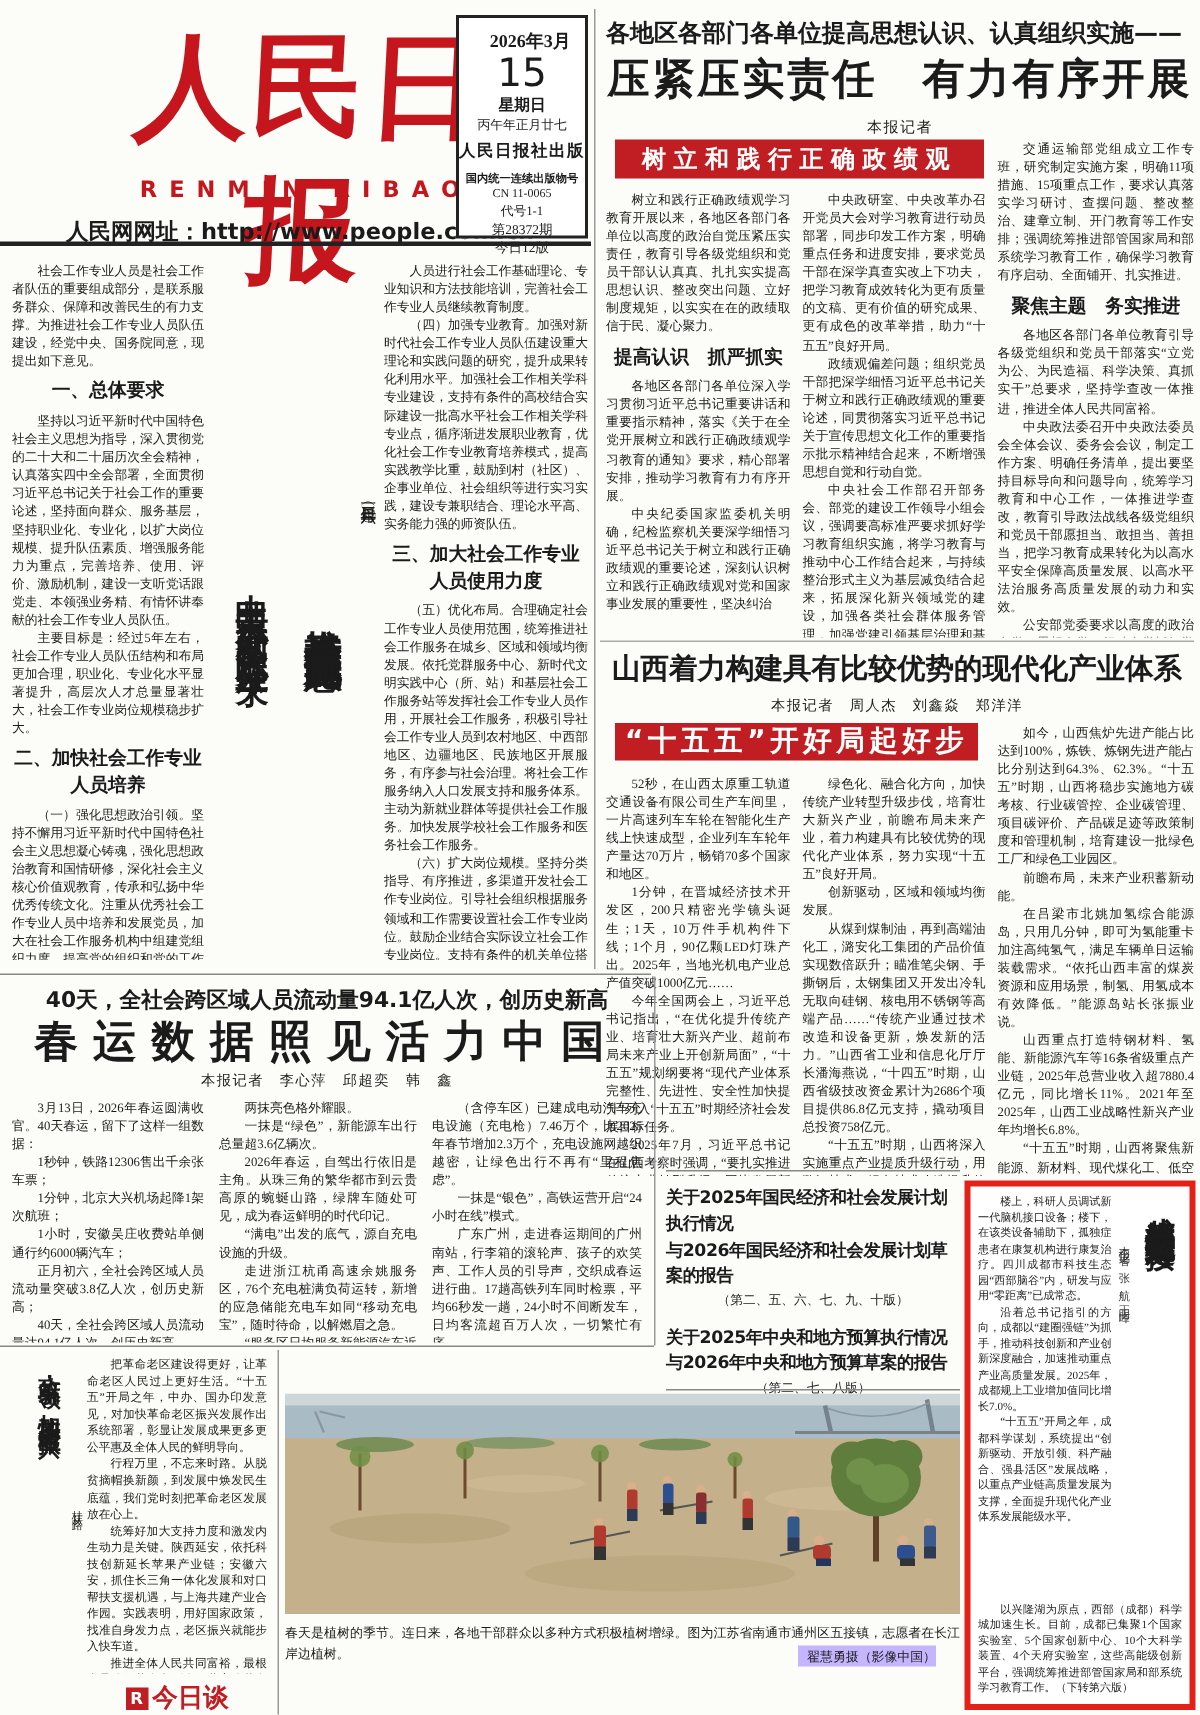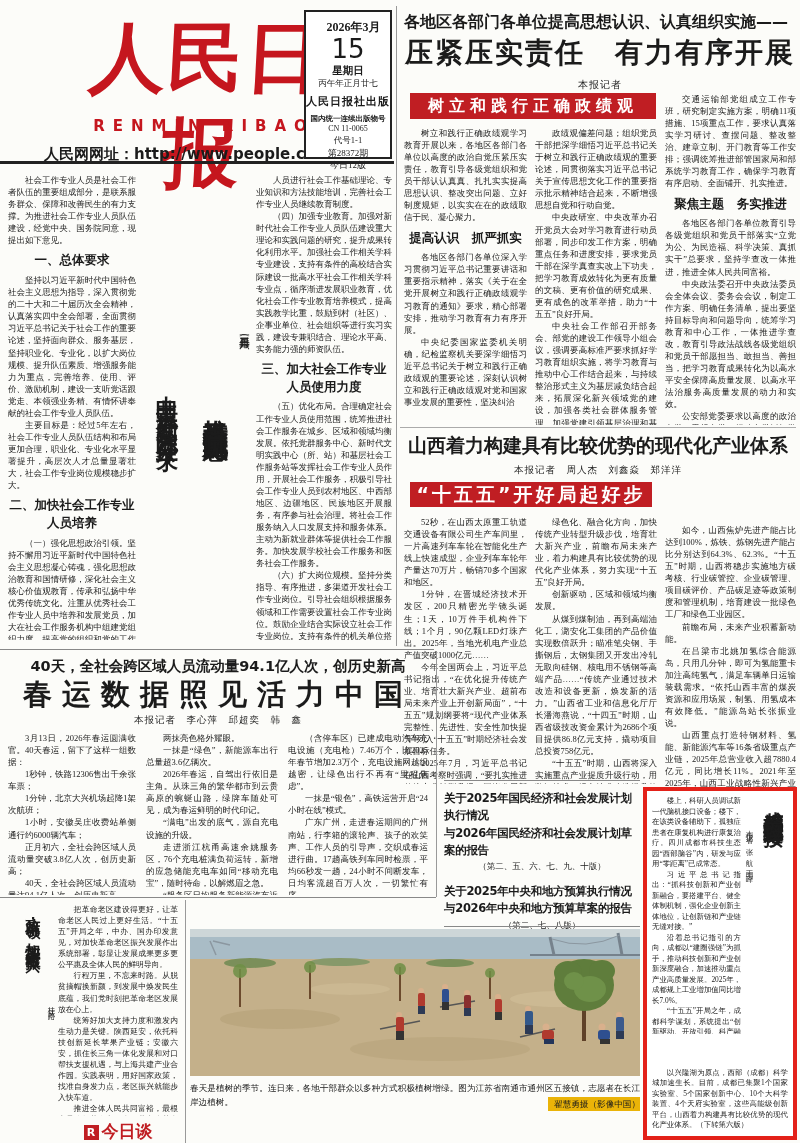--- a/index.html
+++ b/index.html
@@ -21,21 +21,21 @@
   .vtext { writing-mode:vertical-rl; text-orientation:upright; }
   .masthead-logo { font-family:"DejaVu Serif", serif; font-weight:900; color:#c5161e;
                    font-size:76px; line-height:1.25; letter-spacing:2px; transform:skewX(-3deg); }
   .datebox { border:2px solid #222; background:#fff; text-align:center;
              font-family:"Liberation Serif", serif; padding-top:7px; }
   .datebox div { line-height:1.35; }
   .jrt-r { display:inline-block; width:15px; height:15px; background:#c01e23; color:#fff;
            font-family:"DejaVu Sans",sans-serif; font-weight:900; font-size:11px; line-height:15px;
            text-align:center; vertical-align:middle; margin-right:3px; }
   .caption { font-size:8.6px; line-height:1.65; text-align:justify; position:relative; }
-  .caption .credit { position:absolute; right:0; bottom:0; background:#eab308; padding-left:6px; }
+  .caption .credit { position:absolute; right:16px; bottom:0; background:#c4b5fd; padding-left:6px; }
   .redbox { border:4px solid #e32119; background:#fff; display:flex; flex-direction:column; padding:5px; }
   .rb-top { display:flex; flex:1; overflow:hidden; }
   .reports-title { font-family:"DejaVu Sans", sans-serif; font-weight:bold; font-size:11.5px;
                    line-height:1.5; text-align:left; letter-spacing:-0.3px; }
   .reports-pages { font-size:8.5px; text-align:center; margin-top:2px; margin-bottom:10px; }
 </style>
 </head>
 <body>
 
 <div class="abs masthead-logo center" style="left:66px;top:10px;width:276px;">人民日报</div>
@@ -68,22 +68,22 @@
       <p>树立和践行正确政绩观学习教育开展以来，各地区各部门各单位以高度的政治自觉压紧压实责任，教育引导各级党组织和党员干部认认真真、扎扎实实提高思想认识、整改突出问题、立好制度规矩，以实实在在的政绩取信于民、凝心聚力。</p>
     </div>
   <h4 class="col-sub">提高认识　抓严抓实</h4>
   <div>
       <p>各地区各部门各单位深入学习贯彻习近平总书记重要讲话和重要指示精神，落实《关于在全党开展树立和践行正确政绩观学习教育的通知》要求，精心部署安排，推动学习教育有力有序开展。</p>
       <p>中央纪委国家监委机关明确，纪检监察机关要深学细悟习近平总书记关于树立和践行正确政绩观的重要论述，深刻认识树立和践行正确政绩观对党和国家事业发展的重要性，坚决纠治</p>
     </div>
 </div>
 <div class="abs body-text" style="left:535px;top:127px;width:122px;height:298px;">
   <div>
+      <p>中央政研室、中央改革办召开党员大会对学习教育进行动员部署，同步印发工作方案，明确重点任务和进度安排，要求党员干部在深学真查实改上下功夫，把学习教育成效转化为更有质量的文稿、更有价值的研究成果、更有成色的改革举措，助力“十五五”良好开局。</p>
       <p>政绩观偏差问题；组织党员干部把深学细悟习近平总书记关于树立和践行正确政绩观的重要论述，同贯彻落实习近平总书记关于宣传思想文化工作的重要指示批示精神结合起来，不断增强思想自觉和行动自觉。</p>
-      <p>中央政研室、中央改革办召开党员大会对学习教育进行动员部署，同步印发工作方案，明确重点任务和进度安排，要求党员干部在深学真查实改上下功夫，把学习教育成效转化为更有质量的文稿、更有价值的研究成果、更有成色的改革举措，助力“十五五”良好开局。</p>
       <p>中央社会工作部召开部务会、部党的建设工作领导小组会议，强调要高标准严要求抓好学习教育组织实施，将学习教育与推动中心工作结合起来，与持续整治形式主义为基层减负结合起来，拓展深化新兴领域党的建设，加强各类社会群体服务管理，加强党建引领基层治理和基层政权建设</p>
     </div>
 </div>
 <div class="abs body-text" style="left:665px;top:93px;width:131px;height:332px;">
   <div>
       <p>交通运输部党组成立工作专班，研究制定实施方案，明确11项措施、15项重点工作，要求认真落实学习研讨、查摆问题、整改整治、建章立制、开门教育等工作安排；强调统筹推进部管国家局和部系统学习教育工作，确保学习教育有序启动、全面铺开、扎实推进。</p>
     </div>
   <h4 class="col-sub">聚焦主题　务实推进</h4>
   <div>
       <p>各地区各部门各单位教育引导各级党组织和党员干部落实“立党为公、为民造福、科学决策、真抓实干”总要求，坚持学查改一体推进，推进全体人民共同富裕。</p>
@@ -137,21 +137,21 @@
     </div>
 </div>
 <div class="abs body-text" style="left:535px;top:516px;width:122px;height:268px;">
   <div>
       <p>绿色化、融合化方向，加快传统产业转型升级步伐，培育壮大新兴产业，前瞻布局未来产业，着力构建具有比较优势的现代化产业体系，努力实现“十五五”良好开局。</p>
       <p>创新驱动，区域和领域均衡发展。</p>
       <p>从煤到煤制油，再到高端油化工，潞安化工集团的产品价值实现数倍跃升；瞄准笔尖钢、手撕钢后，太钢集团又开发出冷轧无取向硅钢、核电用不锈钢等高端产品……“传统产业通过技术改造和设备更新，焕发新的活力。”山西省工业和信息化厅厅长潘海燕说，“十四五”时期，山西省级技改资金累计为2686个项目提供86.8亿元支持，撬动项目总投资758亿元。</p>
       <p>“十五五”时期，山西将深入实施重点产业提质升级行动，用数智技术、绿色技术改造提升传统产业，实施制造业重大技术改造升级工程。</p>
     </div>
 </div>
-<div class="abs body-text" style="left:665px;top:482px;width:131px;height:302px;margin-top:42px;">
+<div class="abs body-text" style="left:665px;top:482px;width:131px;height:302px;">
   <div>
       <p>如今，山西焦炉先进产能占比达到100%，炼铁、炼钢先进产能占比分别达到64.3%、62.3%。“十五五”时期，山西将稳步实施地方碳考核、行业碳管控、企业碳管理、项目碳评价、产品碳足迹等政策制度和管理机制，培育建设一批绿色工厂和绿色工业园区。</p>
       <p>前瞻布局，未来产业积蓄新动能。</p>
       <p>在吕梁市北姚加氢综合能源岛，只用几分钟，即可为氢能重卡加注高纯氢气，满足车辆单日运输装载需求。“依托山西丰富的煤炭资源和应用场景，制氢、用氢成本有效降低。”能源岛站长张振业说。</p>
       <p>山西重点打造特钢材料、氢能、新能源汽车等16条省级重点产业链，2025年总营业收入超7880.4亿元，同比增长11%。2021年至2025年，山西工业战略性新兴产业年均增长6.8%。</p>
       <p>“十五五”时期，山西将聚焦新能源、新材料、现代煤化工、低空经济等新兴产业，加快建链延链补链强链和细分化发展，打造新兴支柱产业，推动资源优势更好转化为发展优势。</p>
     </div>
 </div>
 
 <div class="abs" style="left:0;top:649px;width:434px;height:1px;background:#888;"></div>
@@ -319,25 +319,24 @@
 <div class="abs caption" style="left:190px;top:1081px;width:450px;height:30px;">
   <span>春天是植树的季节。连日来，各地干部群众以多种方式积极植树增绿。图为江苏省南通市通州区五接镇，志愿者在长江岸边植树。</span>
   <span class="credit">翟慧勇摄（影像中国）</span>
 </div>
 
 <div class="abs redbox" style="left:643px;top:787px;width:154px;height:353px;gap:32px;">
   <div class="rb-top">
     <div class="body-text" style="flex:1;font-size:7.4px;">
       <div>
           <p>楼上，科研人员调试新一代脑机接口设备；楼下，在该类设备辅助下，孤独症患者在康复机构进行康复治疗。四川成都市科技生态园“西部脑谷”内，研发与应用“零距离”已成常态。</p>
-          <p>习近平总书记指出：“抓科技创新和产业创新融合，要搭建平台、健全体制机制，强化企业创新主体地位，让创新链和产业链无缝对接。”</p>
           <p>沿着总书记指引的方向，成都以“建圈强链”为抓手，推动科技创新和产业创新深度融合，加速推动重点产业高质量发展。2025年，成都规上工业增加值同比增长7.0%。</p>
           <p>“十五五”开局之年，成都科学谋划，系统提出“创新驱动、开放引领、科产融合、强县活区”发展战略，以重点产业链高质量发展为支撑，全面提升现代化产业体系发展能级水平。</p>
         </div>
 
     </div>
     <div class="vtext" style="width:13px;font-size:7.5px;letter-spacing:2px;padding-top:28px;color:#333;">本报记者　张　航　王明峰</div>
     <div class="vtext hl" style="width:34px;font-size:20px;letter-spacing:1px;">成都推进创新链和产业链无缝对接</div>
   </div>
   <div class="body-text" style="font-size:7.4px;margin-top:2px;flex:none;">
-    <p style="text-indent:2em;">以兴隆湖为原点，西部（成都）科学城加速生长。目前，成都已集聚1个国家实验室、5个国家创新中心、10个大科学装置、4个天府实验室，这些高能级创新平台，山西着力构建具有比较优势的现代化产业体系。（下转第六版）</p>
+    <p style="text-indent:2em;">以兴隆湖为原点，西部（成都）科学城加速生长。目前，成都已集聚1个国家实验室、5个国家创新中心、10个大科学装置、4个天府实验室，这些高能级创新平台，强调统筹推进部管国家局和部系统学习教育工作。（下转第六版）</p>
   </div>
 </div>
 
 </body></html>

